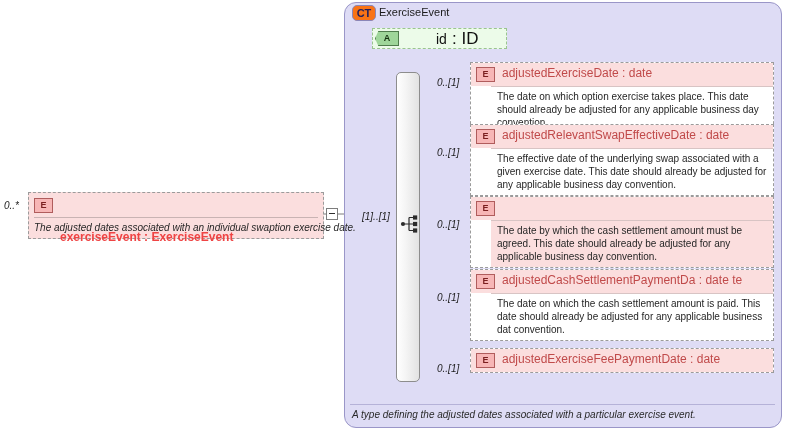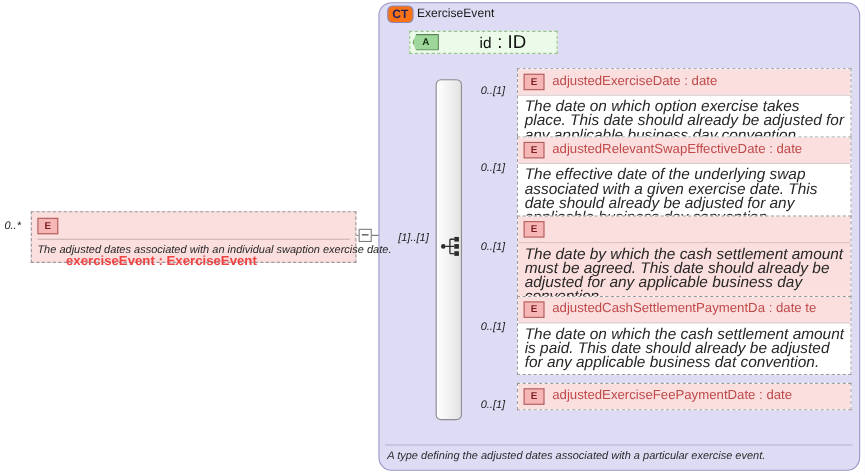--- a/index.html
+++ b/index.html
@@ -216,25 +216,25 @@
   .elem-title {
     font-size: 12px;
     font-weight: normal;
     color: #c04a4a;
     line-height: 14px;
     word-break: break-all;
   }
   .elem-doc {
     padding: 3px 5px 4px 6px;
     border-top: 1px solid #d8c4c4;
-    font-size: 14px;
-    font-style: italic;
+    font-size: 10px;
     color: #262626;
     line-height: 13px;
     background: #ffffff;
+    margin-left: 20px;
   }
   .elem.shaded .elem-doc { background: #fbdede; border-top-color: #d8c4c4; }
 
   .card {
     position: absolute;
     left: 437px;
     font-size: 10px;
     font-style: italic;
     color: #1b1b1b;
     white-space: nowrap;

